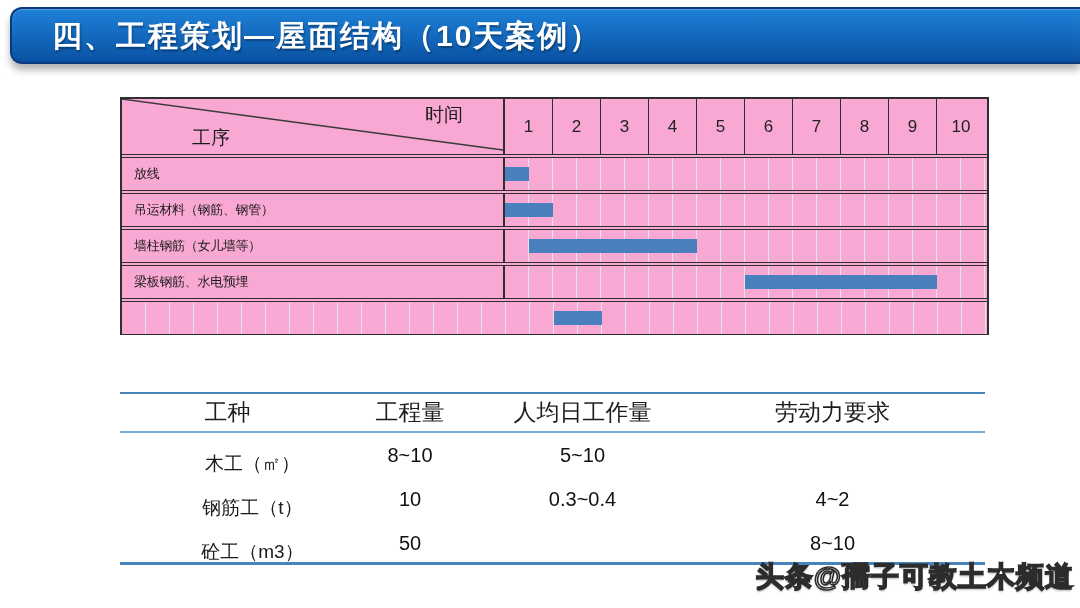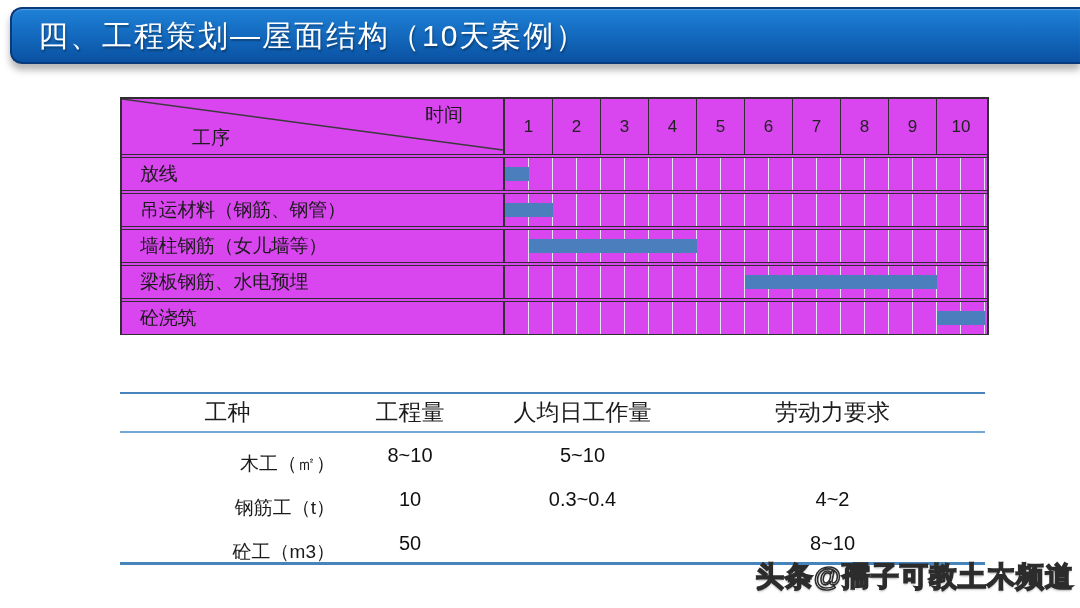--- a/index.html
+++ b/index.html
@@ -9,61 +9,61 @@
   }
 
   
   .banner{
     position:absolute;left:10px;top:7px;right:0;height:57px;box-sizing:border-box;
     background:linear-gradient(180deg,#1e81d7 0%,#1267bb 55%,#0a51a2 100%);
     border:2px solid #0a3a7c;border-right:none;border-radius:12px 0 0 12px;
     box-shadow:0 6px 7px rgba(120,120,120,.55), inset 0 1px 1px rgba(255,255,255,.25);
   }
   .banner-title{
-    color:#fff;font-weight:normal;font-size:30px;line-height:53px;padding-left:26px;
+    color:#fff;font-weight:bold;font-size:30px;line-height:53px;padding-left:40px;
     letter-spacing:2px;text-shadow:1px 2px 2px rgba(0,0,0,.35);white-space:nowrap;
   }
 
   
   .gantt{
     position:absolute;left:120px;top:97px;width:865px;box-sizing:content-box;
-    border:2px solid #2f2f2f;border-bottom:none;background:#d946ef;
+    border:2px solid #2f2f2f;border-bottom:none;background:#f9a8d4;
   }
   .g-header{display:flex;height:55px;border-bottom:1.5px solid #2f2f2f;}
   .g-corner{position:relative;width:383px;box-sizing:border-box;border-right:2px solid #2f2f2f;}
   .g-corner svg{position:absolute;left:0;top:0;}
   .corner-top{position:absolute;top:3px;right:40px;font-size:19px;}
   .corner-bottom{position:absolute;bottom:3px;left:70px;font-size:19px;}
   .g-days{display:flex;flex:1;}
   .g-day{
     width:48px;box-sizing:border-box;border-right:1.5px solid #2f2f2f;
     display:flex;align-items:center;justify-content:center;font-size:17px;color:#222;
   }
   .g-day:last-child{border-right:none;}
   .g-row{display:flex;height:34px;box-sizing:border-box;margin-top:2px;
          border-top:1.2px solid #2f2f2f;border-bottom:1.2px solid #2f2f2f;}
   .g-label{
     width:383px;box-sizing:border-box;border-right:2px solid #2f2f2f;
-    display:flex;align-items:center;padding-left:18px;font-size:19px;color:#1a1a1a;
+    display:flex;align-items:center;padding-left:12px;font-size:13px;color:#1a1a1a;
     white-space:nowrap;overflow:hidden;letter-spacing:-0.3px;
   }
   .g-chart{
     position:relative;flex:1;
     background-image:repeating-linear-gradient(to right,transparent 0,transparent 23px,#dfe6ee 23px,#dfe6ee 24px);
   }
   .g-bar{position:absolute;top:9px;height:14px;background:#4a7ebc;}
 
   
   .summary{position:absolute;left:120px;top:392px;width:865px;height:171px;border-top:2.5px solid #4884bc;}
   .s-grid{display:grid;grid-template-columns:215px 150px 195px 1fr;align-items:center;}
   .s-header{height:37px;border-bottom:2px solid #74a9d8;font-size:23px;}
   .s-header .s-cell{text-align:center;}
   .s-row{height:44px;font-size:20px;color:#111;}
   .s-cell{text-align:center;}
-  .s-cell.first{text-align:right;padding-left:50px;font-size:19px;transform:translateY(9px);color:#1a1a1a;}
+  .s-cell.first{text-align:center;padding-left:50px;font-size:19px;transform:translateY(9px);color:#1a1a1a;}
   .s-bottomline{position:absolute;left:0;right:0;top:168px;height:2.5px;background:#4884bc;}
 
   
   .watermark{
     position:absolute;right:6px;bottom:12px;font-size:28px;font-weight:bold;color:#ffffff;
     letter-spacing:1px;-webkit-text-stroke:1.6px #2c2c2c;
     text-shadow:0 2px 2px rgba(90,90,90,.4);white-space:nowrap;
   }
 </style>
 </head>
@@ -116,21 +116,20 @@
             <div class="g-bar" style="left: 24px; width: 168px; background: rgb(74, 126, 188);"></div>
           </div>
         </div>
         <div class="g-row">
           <div class="g-label">梁板钢筋、水电预埋</div>
           <div class="g-chart">
             <div class="g-bar" style="left: 240px; width: 192px; background: rgb(74, 126, 188);"></div>
           </div>
         </div>
         <div class="g-row">
-          <div class="g-label">砼浇筑</div>
           <div class="g-chart">
             <div class="g-bar" style="left: 432px; width: 48px; background: rgb(74, 126, 188);"></div>
           </div>
         </div>
       </div>
   </div>
 
   <div class="summary">
     <div class="s-grid s-header" id="summary-header">
         <div class="s-cell">工种</div>

